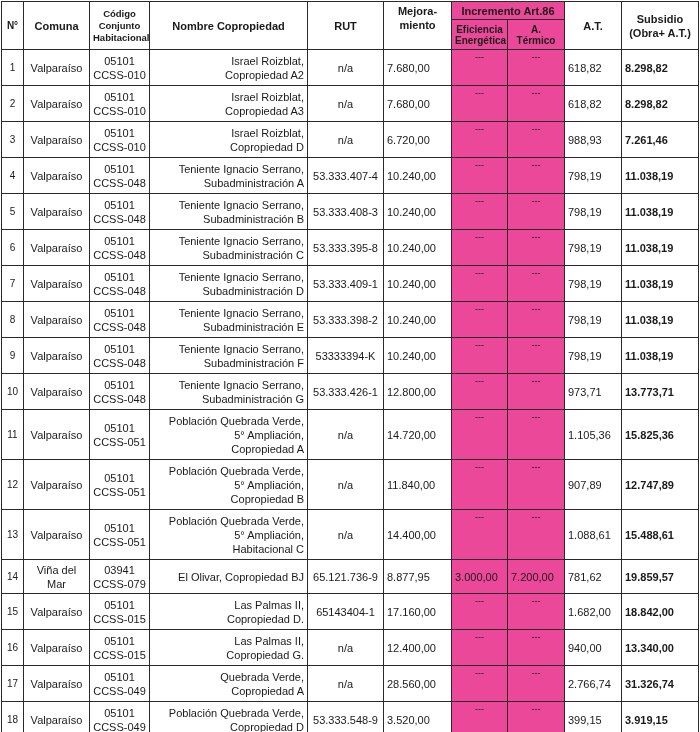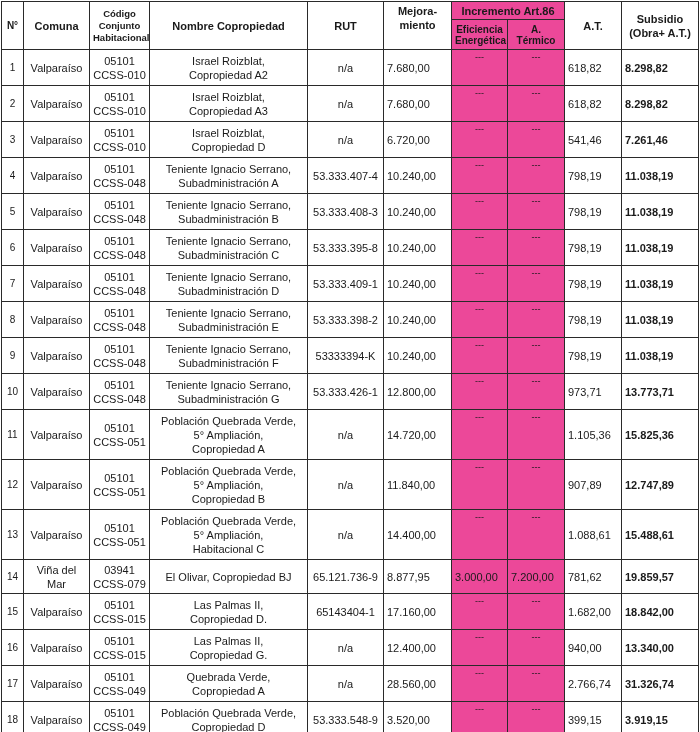--- a/index.html
+++ b/index.html
@@ -4,21 +4,21 @@
 <style>
   html, body { margin: 0; padding: 0; background: #ffffff; }
   body { width: 700px; height: 732px; overflow: hidden; font-family: "Liberation Sans", sans-serif; color: #1a1a1a; }
   table { border-collapse: collapse; table-layout: fixed; position: absolute; left: 1px; top: 1px; width: 697px; }
   td, th { border: 1px solid #2a2a2a; font-size: 11px; line-height: 14px; padding: 0 3px; overflow: hidden; }
   th { font-weight: bold; text-align: center; vertical-align: middle; }
   th.small { font-size: 9.5px; line-height: 12px; margin-left: 24px; }
   th.tiny { font-size: 10px; line-height: 11px; text-align: center; }
   .gray { background: #ec4899; }
   td.c { text-align: center; vertical-align: middle; }
-  td.l { text-align: center; vertical-align: middle; }
+  td.l { text-align: right; vertical-align: middle; }
   td.r { vertical-align: middle; }
   td.n { text-align: center; font-size: 10px; }
   td.dash { text-align: center; vertical-align: top; font-size: 9px; line-height: 11px; padding-top: 2px; }
   td.b { font-weight: bold; }
   tr.h2 td { height: 33px; }
   tr.h3 td { height: 47px; }
   .line { display: block; }
 </style>
 </head>
 <body>
@@ -120,21 +120,21 @@
           <span class="line">CCSS-010</span>
         </td>
         <td class="l">
           <span class="line">Israel Roizblat,</span>
           <span class="line">Copropiedad D</span>
         </td>
         <td class="c">n/a</td>
         <td class="r">6.720,00</td>
         <td class="gray dash">---</td>
         <td class="gray dash">---</td>
-        <td class="r">541,46</td>
+        <td class="r">988,93</td>
         <td class="r b">7.261,46</td>
       </tr>
       <tr class="h2">
         <td class="n c">4</td>
         <td class="c">
           <span class="line">Valparaíso</span>
         </td>
         <td class="c">
           <span class="line">05101</span>
           <span class="line">CCSS-048</span>

